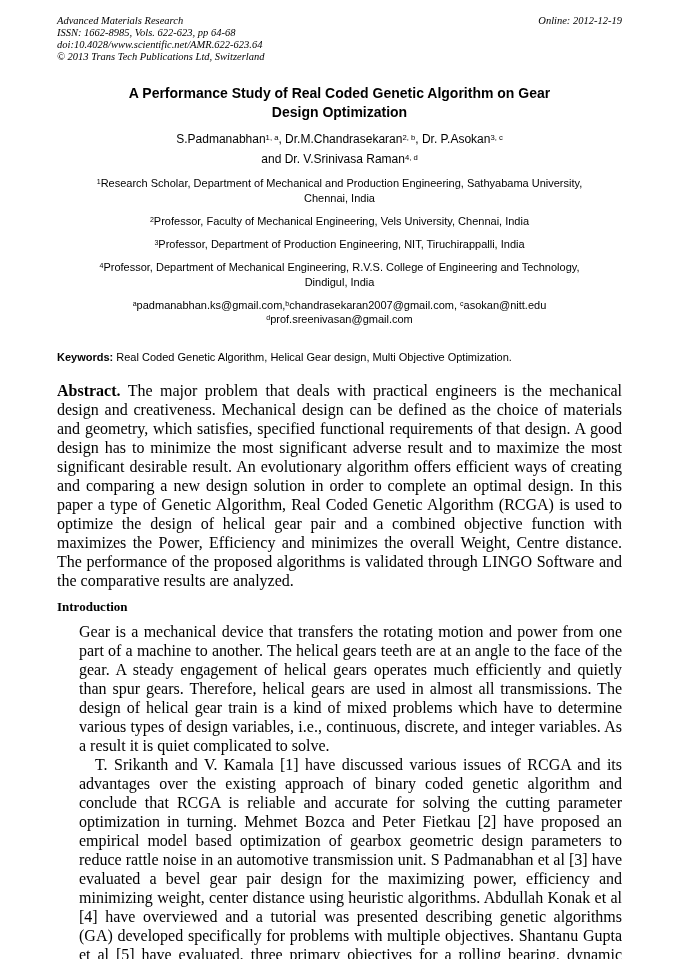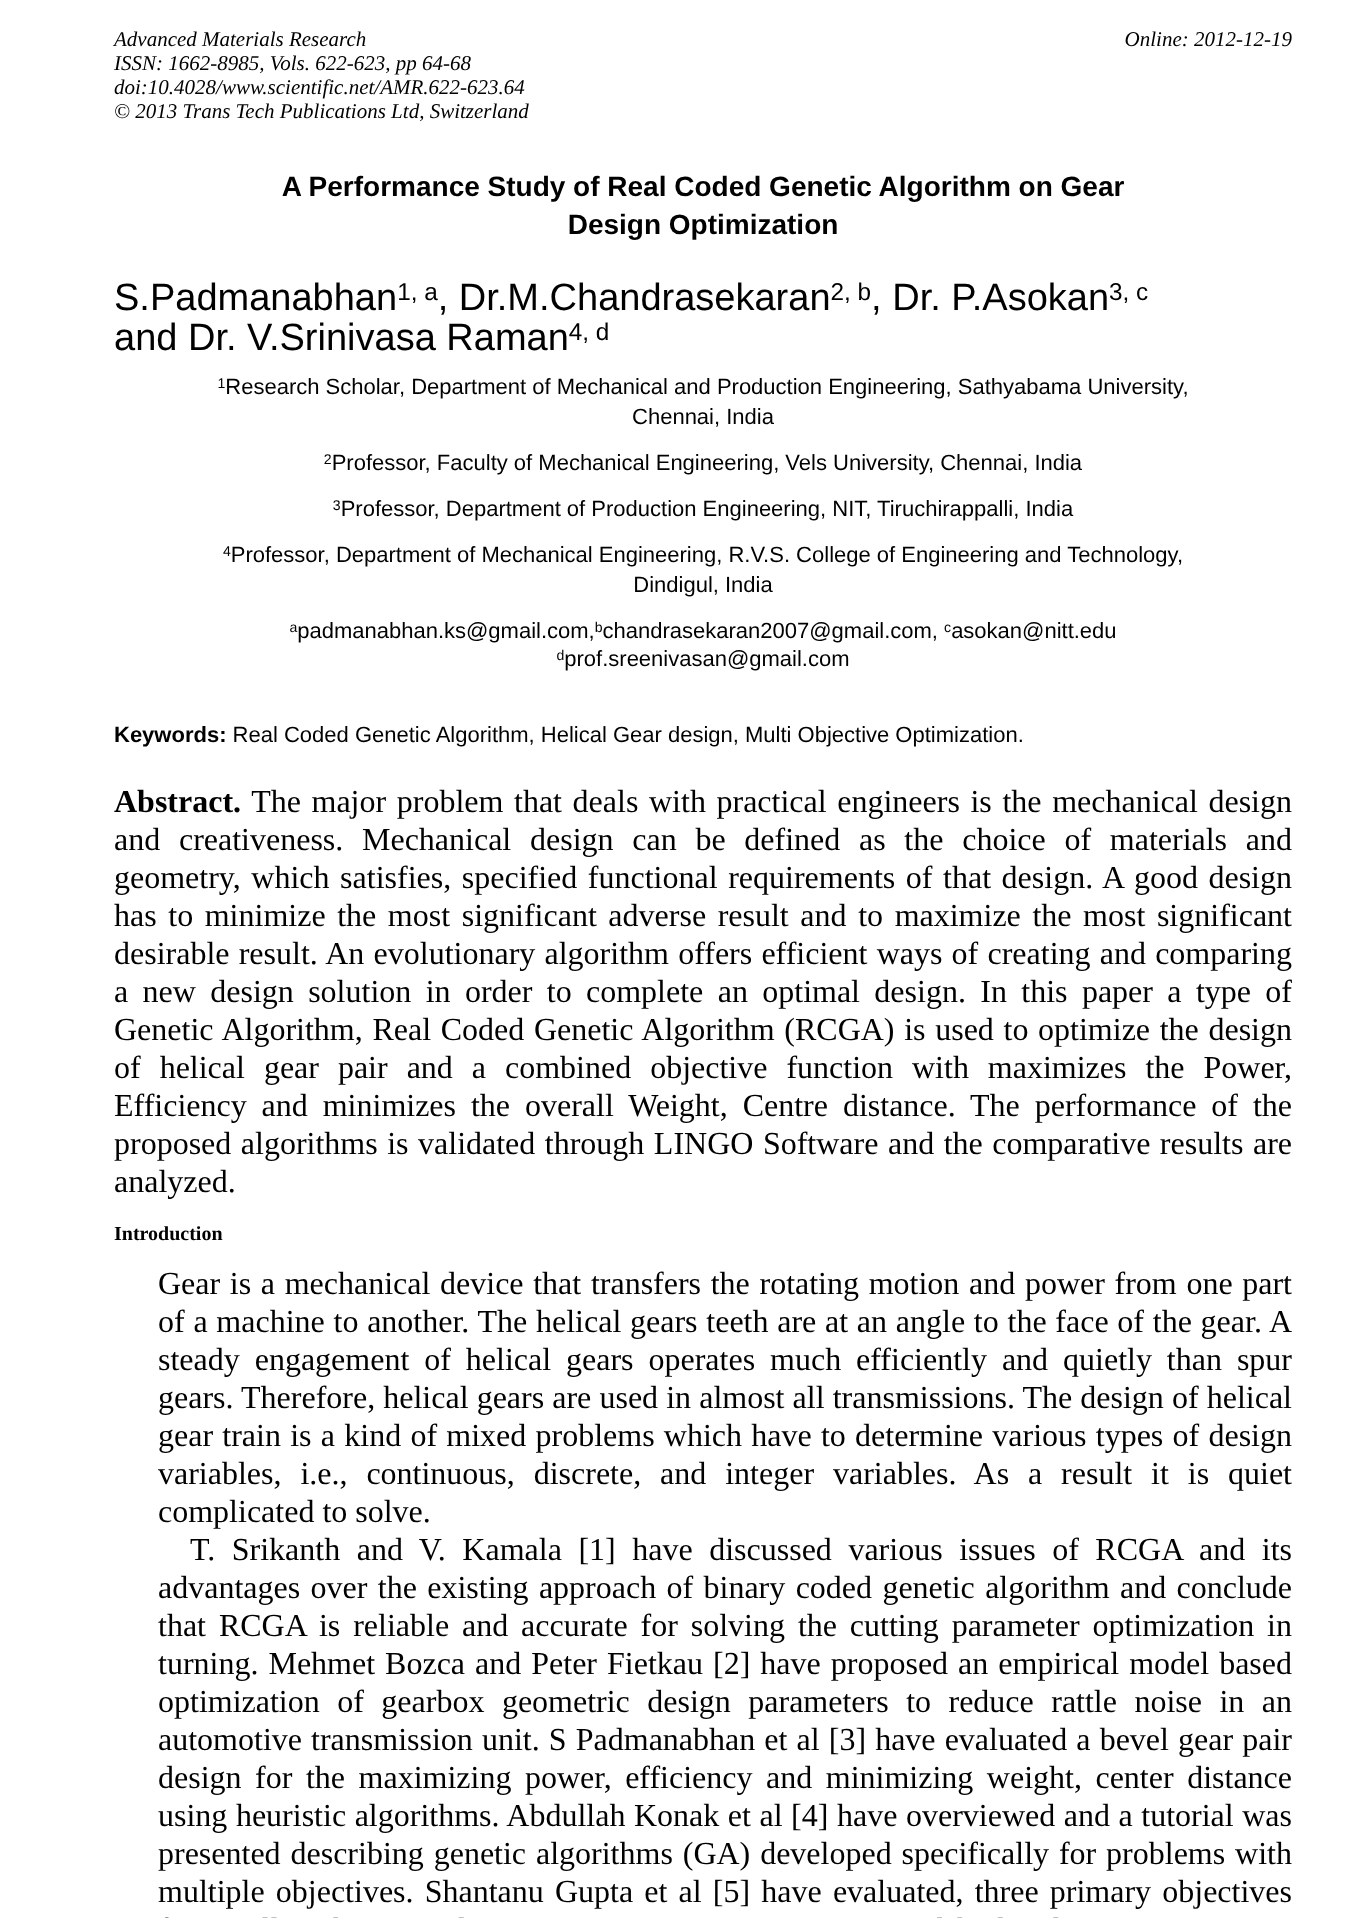--- a/index.html
+++ b/index.html
@@ -8,21 +8,21 @@
     background: #ffffff;
   }
   .page {
     position: relative;
     width: 678px;
     height: 959px;
     background: #ffffff;
     color: #000000;
     overflow: hidden;
     box-sizing: border-box;
-    padding: 15px 32px 0 57px;
+    padding: 15px 56px 0 57px;
     font-family: "Liberation Serif", serif;
   }
   
   .pub-header {
     position: relative;
     font-family: "Liberation Serif", serif;
     font-style: italic;
     font-size: 10.5px;
     line-height: 12px;
     white-space: nowrap;
@@ -36,23 +36,24 @@
   .title {
     font-family: "Liberation Sans", sans-serif;
     font-weight: bold;
     font-size: 14px;
     line-height: 19px;
     text-align: center;
     max-width: 460px;
     margin: 21px auto 0 auto;
   }
   .authors-block {
-    margin-top: 18px;
+    margin-top: 7px;
+    text-align: center;
     font-family: "Liberation Sans", sans-serif;
-    font-size: 19px;
+    font-size: 12px;
     line-height: 20px;
   }
   .aff {
     font-family: "Liberation Sans", sans-serif;
     font-size: 11px;
     line-height: 15px;
     text-align: center;
     max-width: 490px;
     margin: 8px auto 0 auto;
   }
@@ -84,21 +85,21 @@
   .abstract, .body-para {
     font-family: "Liberation Serif", serif;
     font-size: 16px;
     line-height: 19px;
     text-align: justify;
     margin: 0;
   }
   .abstract { margin-top: 16px; }
   .section-heading {
     font-family: "Liberation Serif", serif;
-    font-size: 10px;
+    font-size: 13px;
     font-weight: bold;
     line-height: 19px;
     margin: 7px 0 0 0;
   }
   .body-para { margin-top: 6px; margin-left: 22px; }
   .indent { text-indent: 16px; margin-top: 0; }
 </style>
 </head>
 <body>
 

